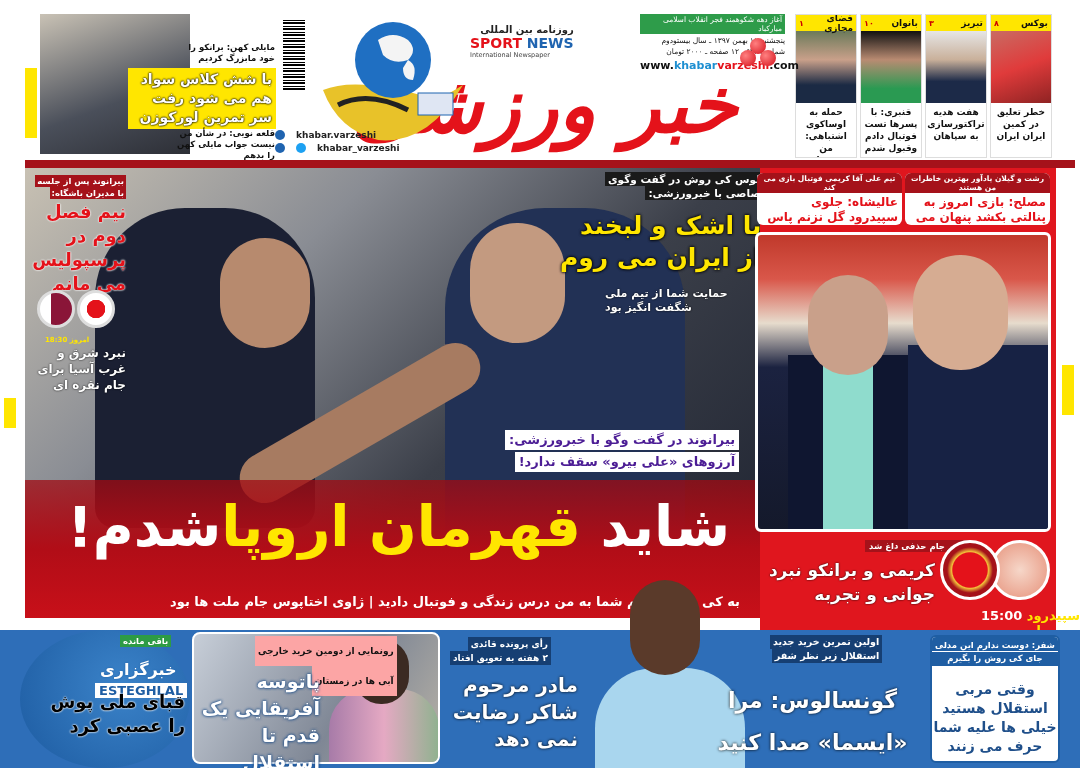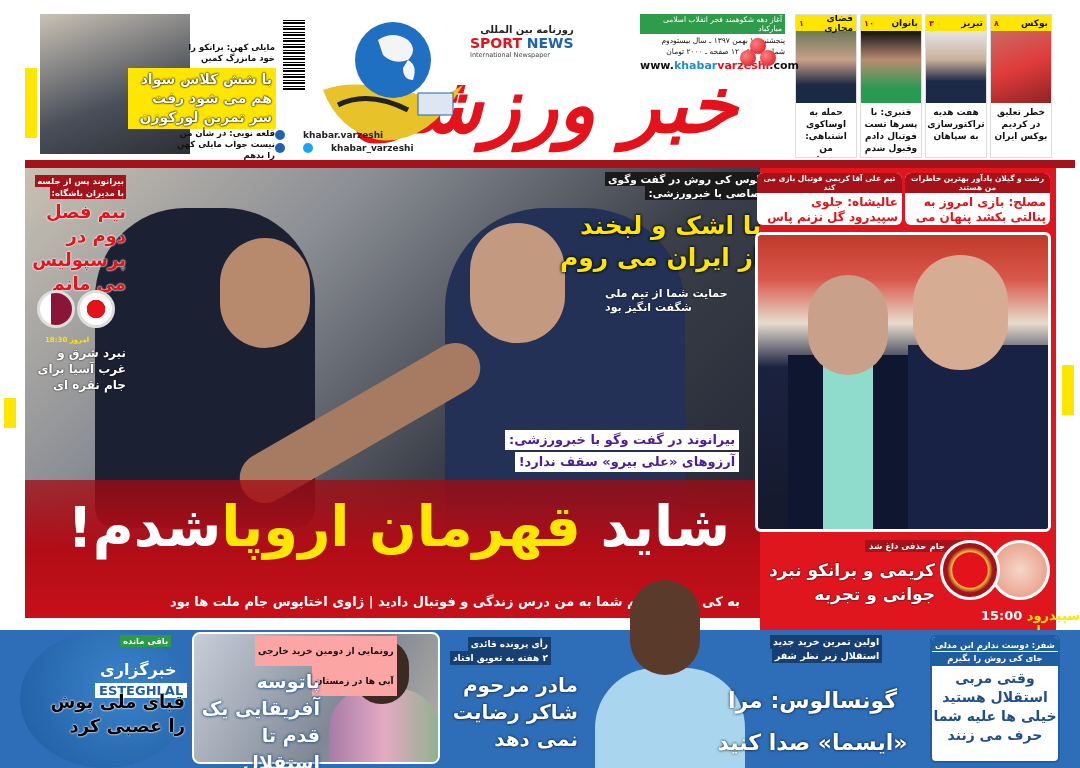--- a/index.html
+++ b/index.html
@@ -21,21 +21,21 @@
 #logo-word{left:300px;top:55px;width:490px;height:100px;display:flex;align-items:center;justify-content:center;font-size:78px;font-weight:bold;font-style:italic;color:#e4121a;letter-spacing:-2px}
 #balls{left:738px;top:38px;width:40px;height:30px}
 .ball{position:absolute;width:16px;height:16px;border-radius:50%;background:radial-gradient(circle at 35% 35%,#ff8080,#d5101a)}
 #globe{left:318px;top:15px;width:150px;height:130px}
 #sportnews{left:470px;top:24px;text-align:left;direction:ltr}
 #sportnews .fa{font-size:10px;font-weight:bold;color:#222;text-align:right;direction:rtl}
 #sportnews .en{font-size:14px;font-weight:bold}
 #sportnews .en .r{color:#e4121a}#sportnews .en .b{color:#1f64b0}
 #sportnews .sub{font-size:6.5px;color:#444}
 #social{left:275px;top:128px;direction:ltr;font-size:9px;font-weight:bold;color:#222}
-#social div{display:flex;align-items:center;gap:18px;height:13px}
+#social div{display:flex;align-items:center;gap:11px;height:13px}
 .si{width:10px;height:10px;border-radius:50%;background:#1f64b0;display:inline-block}
 #barcode{left:283px;top:18px;width:22px;height:72px;background:repeating-linear-gradient(0deg,#000 0 2px,#fff 2px 3px,#000 3px 4px,#fff 4px 6px)}
 #left-photo{left:40px;top:14px;width:150px;height:140px;background:linear-gradient(160deg,#c9c2b5,#4a4f5a 60%,#2d2f36)}
 #left-kicker{left:170px;top:42px;width:105px;font-size:8.5px;font-weight:bold;text-align:right;color:#111;line-height:11px}
 #left-head{left:128px;top:68px;width:148px;background:#ffe600;font-size:14px;font-weight:bold;line-height:19px;text-align:right;padding:2px 4px;color:#fff;text-shadow:0 0 2px #000,0 0 2px #000}
 #left-foot{left:175px;top:128px;width:100px;font-size:8.5px;font-weight:bold;text-align:right;color:#111;line-height:11px}
 #yellowstrip{left:25px;top:68px;width:12px;height:70px;background:#ffe600}
 
 #redbar{left:25px;top:160px;width:1050px;height:8px;background:#a5121a}
 #hero{left:25px;top:168px;width:735px;height:450px;background:linear-gradient(135deg,#c8c1b3 0%,#8a8d94 30%,#3b3f49 60%,#1d2230 100%);overflow:hidden}
@@ -76,21 +76,21 @@
 #rbottom-kicker{left:865px;top:540px;font-size:8.5px;font-weight:bold;color:#fff;background:#a5121a;padding:1px 4px}
 #rbottom-head{left:765px;top:558px;width:170px;font-size:17px;font-weight:bold;color:#fff;text-align:right;line-height:24px;text-shadow:0 0 2px #000}
 #logos{left:935px;top:540px;width:120px;height:80px}
 .club{position:absolute;width:60px;height:60px;border-radius:50%;border:3px solid #fff}
 #match{left:945px;top:608px;font-size:13px;font-weight:bold;color:#ffe600}
 #vstrip{left:1062px;top:365px;width:12px;height:50px;background:#ffe600}
 
 #bluebar{left:0;top:630px;width:1080px;height:138px;background:#2e6eb8}
 #bl-box{left:930px;top:635px;width:130px;height:128px;background:#fff;border-radius:6px;border:2px solid #1f5ea3;overflow:hidden}
 #bl-box .k{background:#1f5ea3;color:#fff;font-size:8.5px;font-weight:bold;text-align:center;padding:2px 0;line-height:12px}
-#bl-box .h{font-size:14px;font-weight:bold;color:#1f4f8a;text-align:center;line-height:19px;padding-top:3px}
+#bl-box .h{font-size:14px;font-weight:bold;color:#1f4f8a;text-align:center;line-height:19px;padding-top:14px}
 #gon-kicker{left:770px;top:635px;font-size:9.5px;font-weight:bold;color:#fff;text-align:right;line-height:14px}
 #gon-kicker span{background:#163f73;padding:0 3px;display:inline-block}
 #gon-head{left:700px;top:680px;width:225px;font-size:22px;font-weight:bold;color:#fff;text-align:center;line-height:42px;text-shadow:0 0 3px #000}
 #gon-photo{left:585px;top:640px;width:160px;height:128px}
 #gon-photo .head{position:absolute;left:45px;top:-60px;width:70px;height:95px;border-radius:35px;background:#5a3a2a}
 #gon-photo .body{position:absolute;left:10px;top:28px;width:150px;height:110px;border-radius:60px 60px 0 0;background:#a9d6ee}
 #shakr-kicker{left:450px;top:637px;font-size:9px;font-weight:bold;color:#fff;text-align:right;line-height:14px}
 #shakr-kicker span{background:#163f73;padding:0 3px;display:inline-block}
 #shakr-head{left:448px;top:672px;width:130px;font-size:20px;font-weight:bold;color:#fff;text-align:right;line-height:27px;text-shadow:0 0 3px #000}
 #pat-box{left:192px;top:632px;width:248px;height:132px;border-radius:8px;background:linear-gradient(120deg,#c7ced8,#7f8795 60%,#b8b2a6);border:2px solid #fff;overflow:hidden}
@@ -109,21 +109,21 @@
 <body>
 
 <div id="masthead" class="abs"></div>
 
 <div class="teaser-box" style="left:990px">
   <div class="teaser-head">
       <span>بوکس</span>
       <span class="pg">۸</span>
     </div>
   <div class="teaser-photo" style="background:linear-gradient(160deg,#c96b63,#e03b3b 50%,#8f2323)"></div>
-  <div class="teaser-text">خطر تعلیق در کردیم بوکس ایران</div>
+  <div class="teaser-text">خطر تعلیق در کمین ایران ایران</div>
 </div>
 <div class="teaser-box" style="left:925px">
   <div class="teaser-head">
       <span>تبریز</span>
       <span class="pg">۳</span>
     </div>
   <div class="teaser-photo" style="background:linear-gradient(180deg,#e6e6e6,#c9b09a 40%,#1c2a48 70%)"></div>
   <div class="teaser-text">هفت هدیه تراکتورسازی به سپاهان</div>
 </div>
 <div class="teaser-box" style="left:860px">
@@ -180,21 +180,21 @@
     </div>
   <div>
       <span class="si"></span>
       <span class="si" style="background:#1da1f2"></span>
       <span>khabar_varzeshi</span>
     </div>
 </div>
 
 <div id="yellowstrip" class="abs"></div>
 <div id="left-photo" class="abs"></div>
-<div id="left-kicker" class="abs">مایلی کهن: برانکو را خود مابزرگ کمین</div>
+<div id="left-kicker" class="abs">مایلی کهن: برانکو را خود مابزرگ کردیم</div>
 <div id="left-head" class="abs">با شش کلاس سواد هم می شود رفت سر تمرین لورکوزن</div>
 <div id="left-foot" class="abs">قلعه نویی: در شأن من نیست جواب مایلی کهن را بدهم</div>
 
 <div id="redbar" class="abs"></div>
 
 <div id="hero" class="abs">
   <div class="shape1"></div>
     <div class="shape2"></div>
   <div class="face1"></div>
     <div class="face2"></div>

